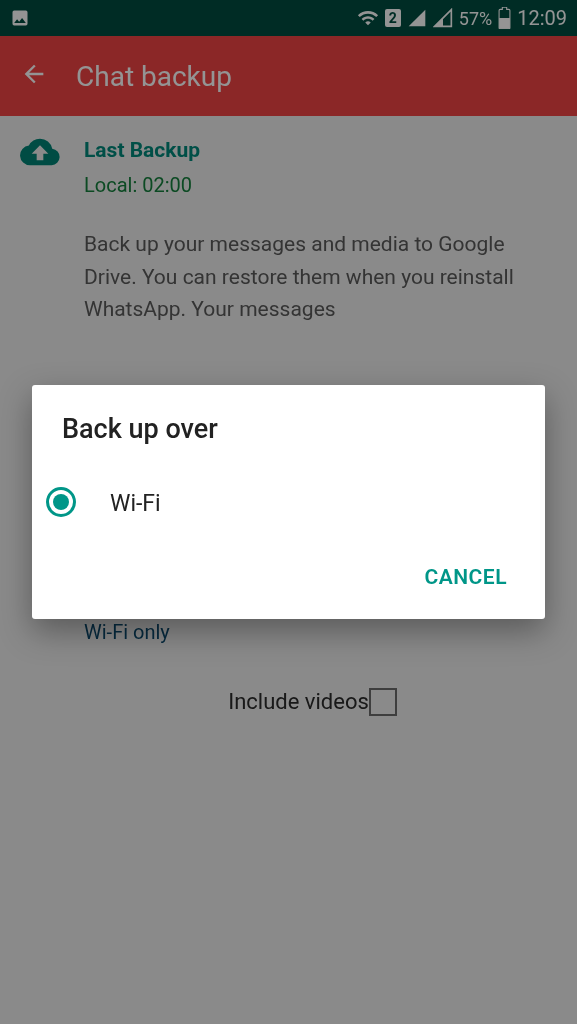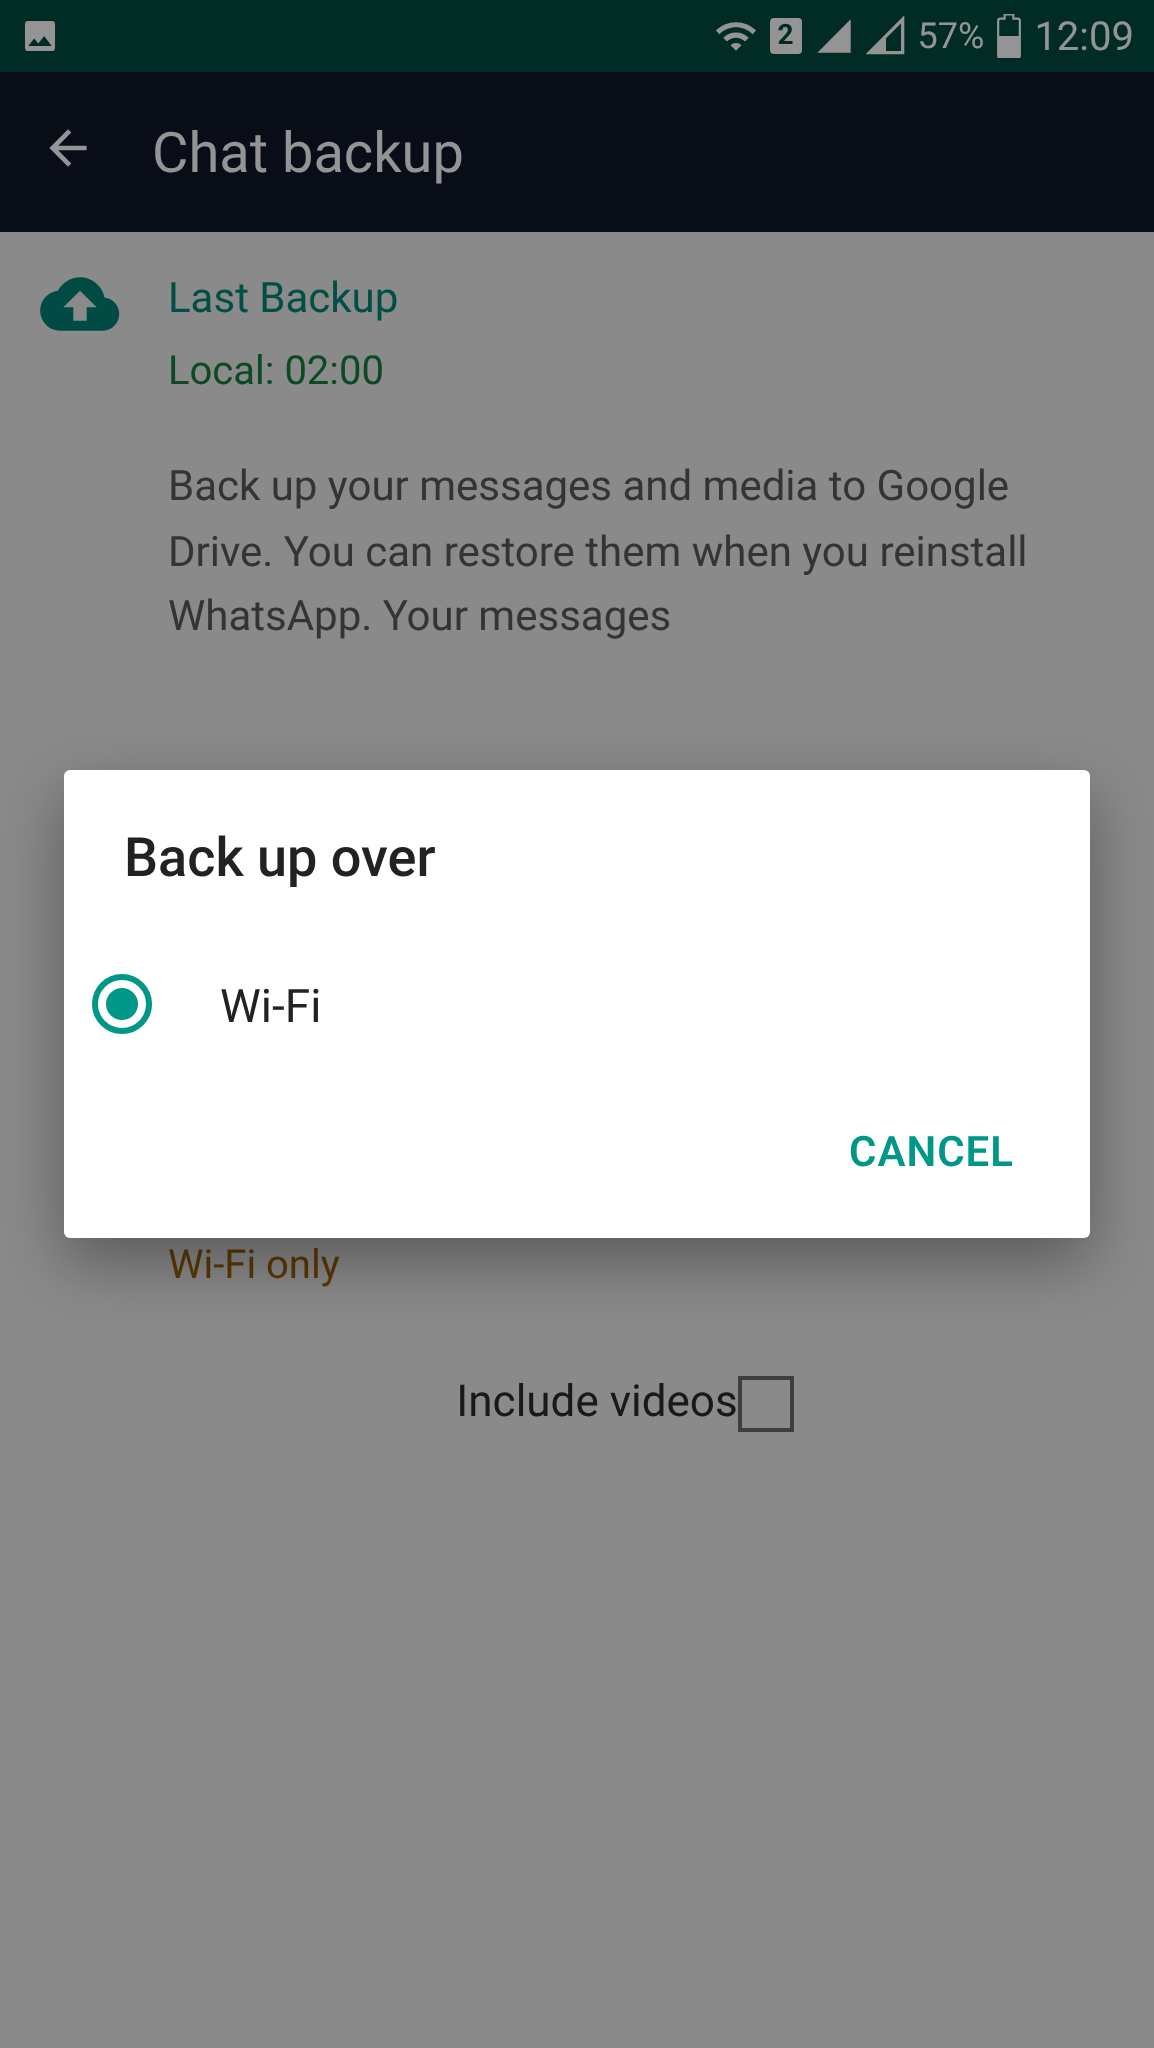--- a/index.html
+++ b/index.html
@@ -4,34 +4,34 @@
   <style>
     * { margin: 0; padding: 0; box-sizing: border-box; font-family: Roboto, Arial, sans-serif; }
     body { width: 577px; height: 1024px; background: #eeeeee; position: relative; overflow: hidden; }
     
     .status-bar { height: 36px; background: #004d40; color: white; display: flex; align-items: center; justify-content: space-between; padding: 0 10px; font-size: 18px; }
     .status-left { display: flex; align-items: center; gap: 6px; }
     .status-right { display: flex; align-items: center; gap: 6px; }
     .status-icon { display: inline-flex; align-items: center; }
     .sim-badge { background: white; color: #004d40; font-weight: bold; font-size: 14px; padding: 1px 4px; border-radius: 2px; }
     
-    .app-bar { height: 80px; background: #0f172a; color: white; display: flex; align-items: center; padding: 0 20px; gap: 28px; }
+    .app-bar { height: 80px; background: #ef4444; color: white; display: flex; align-items: center; padding: 0 20px; gap: 28px; }
     .app-bar-title { font-size: 28px; font-weight: 400; }
     
     .content { background: #eeeeee; padding: 22px 20px 0 20px; color: #404040; }
     .section { display: flex; gap: 24px; }
     .section-icon { width: 40px; flex-shrink: 0; }
     .section-body { flex: 1; }
-    .section-title { color: #00897b; font-size: 21px; font-weight: 400; margin-bottom: 8px; }
+    .section-title { color: #00897b; font-size: 21px; font-weight: 700; margin-bottom: 8px; }
     .meta-line { color: #15803d; font-size: 20px; line-height: 1.5; }
     .description { color: #5a5a5a; font-size: 21px; line-height: 1.55; margin-top: 28px; }
     
     .setting-row { padding: 14px 0 14px 64px; }
     .setting-label { color: #2b2b2b; font-size: 22px; margin-bottom: 4px; }
-    .setting-value { color: #a16207; font-size: 20px; }
+    .setting-value { color: #0c4a6e; font-size: 20px; }
     
     .include-row { padding: 18px 0 18px 64px; display: flex; align-items: center; justify-content: center; margin-top: 12px; }
     .include-label { color: #2b2b2b; font-size: 22px; }
     .checkbox { width: 28px; height: 28px; border: 2.5px solid #6b6b6b; margin-right: 16px; }
     
     .scrim { position: absolute; inset: 0; background: rgba(0,0,0,0.42); display: flex; align-items: center; justify-content: center; padding: 0 32px; }
     
     .dialog { background: white; width: 100%; border-radius: 3px; box-shadow: 0 12px 32px rgba(0,0,0,0.35); padding: 28px 0 12px 0; transform: translateY(-10px); }
     .dialog-title { font-size: 27px; font-weight: 500; color: #222; padding: 0 30px 24px 30px; }
     .radio-row { display: flex; align-items: flex-end; gap: 34px; padding: 18px 14px; cursor: pointer; }

